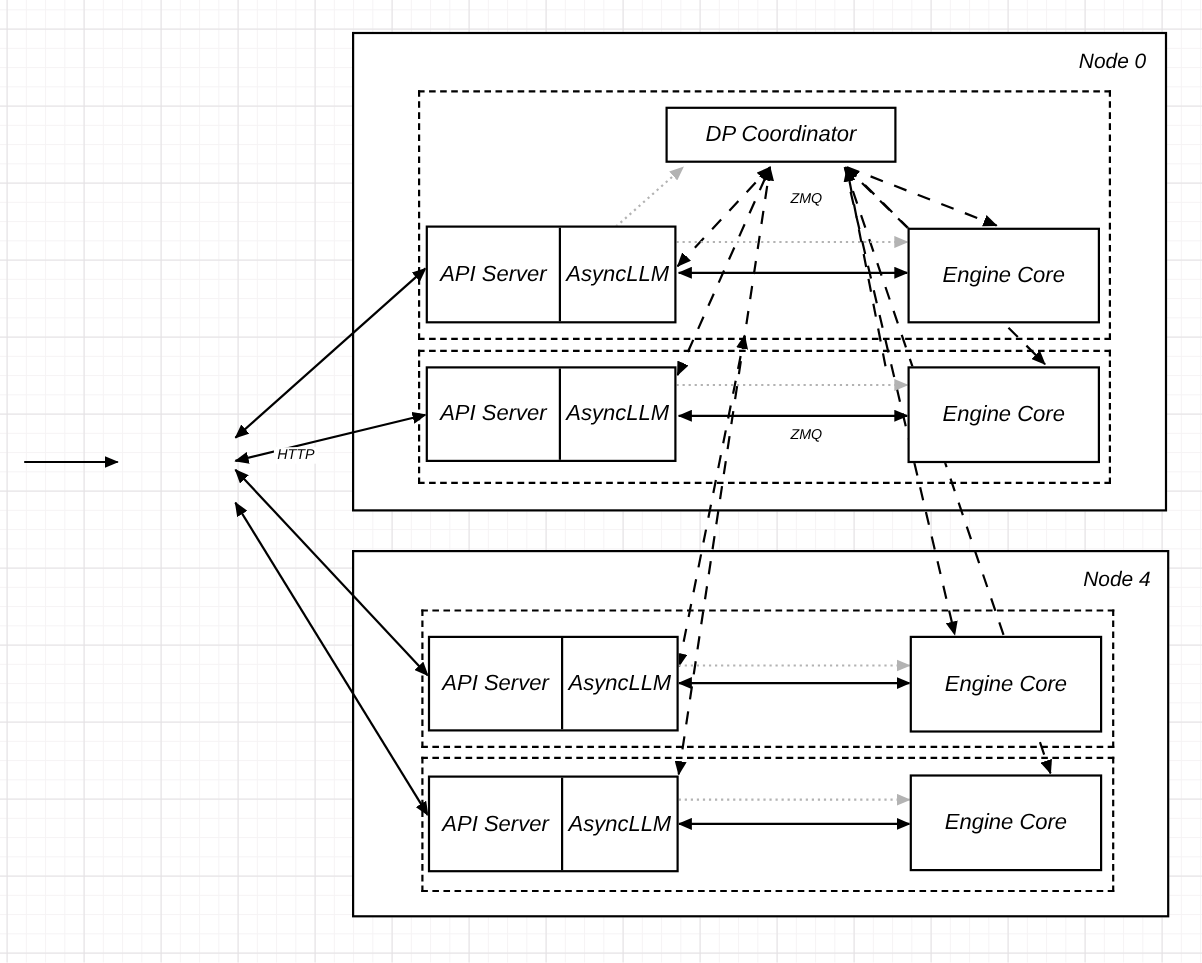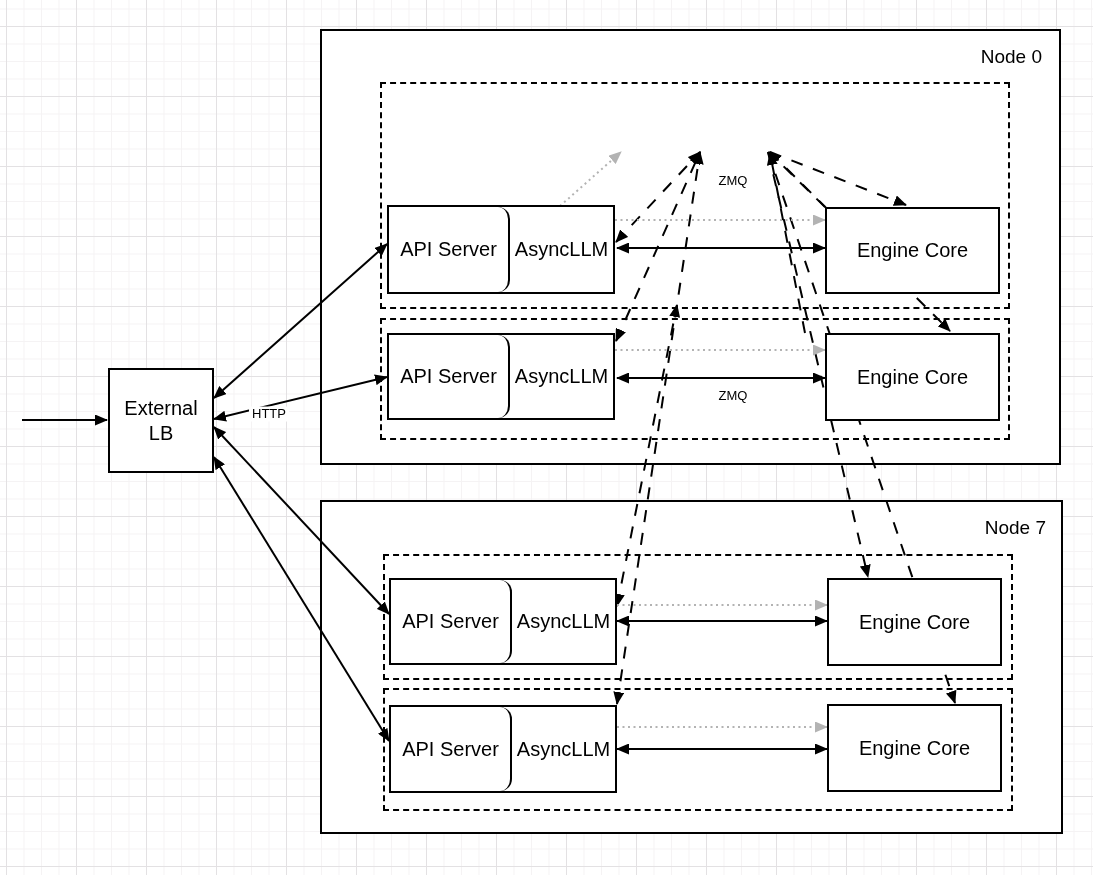--- a/index.html
+++ b/index.html
@@ -14,20 +14,21 @@
   .stage{
     position:relative; width:1093px; height:875px; overflow:hidden;
     background-color:var(--bg);
     background-image:
       linear-gradient(to right, var(--grid-major) 1px, transparent 1px),
       linear-gradient(to bottom, var(--grid-major) 1px, transparent 1px),
       linear-gradient(to right, var(--grid-minor) 1px, transparent 1px),
       linear-gradient(to bottom, var(--grid-minor) 1px, transparent 1px);
     background-size:70px 100%, 100% 70px, 17.5px 100%, 100% 17.5px;
     background-position:6px 0, 0 26px, 6px 0, 0 8.5px;
+    font-style:italic;
   }
   .layer{position:absolute; inset:0;}
   .node{
     position:absolute; background:var(--bg); border:2px solid var(--stroke);
     box-sizing:border-box;
   }
   .node-label{
     position:absolute; font-size:19px; line-height:1; white-space:nowrap;
   }
   .replica{
@@ -38,21 +39,21 @@
   .box{
     position:absolute; background:var(--bg); border:2px solid var(--stroke);
     box-sizing:border-box; display:flex; align-items:center; justify-content:center;
     font-size:20px; text-align:center; line-height:1.25;
   }
   .pair{padding:0; justify-content:stretch; align-items:stretch; display:flex;}
   .cell{
     display:flex; align-items:center; justify-content:center; box-sizing:border-box;
     font-size:20px;
   }
-  .cell-left{border-right:2px solid var(--stroke);border-radius:12px;}
+  .cell-left{border-right:2px solid var(--stroke);}
   .edge-label{
     position:absolute; transform:translate(-50%,-50%);
     background:var(--bg); padding:0 3px; font-size:13px; line-height:1.15; white-space:nowrap;
   }
   .line-s{stroke:var(--stroke); stroke-width:2; fill:none;}
   .line-d{stroke:var(--stroke); stroke-width:2; fill:none; stroke-dasharray:12 11;}
   .line-g{stroke:var(--muted); stroke-width:2; fill:none; stroke-dasharray:2 3.5;}
 </style>
 </head>
 <body>
@@ -61,21 +62,21 @@
 
   <div class="layer">
 
     <div class="node" style="left:320px;top:29px;width:741px;height:436px;">
       <div class="node-label" style="top:16px;right:17px;">Node 0</div>
       <div class="replica" style="left:58px;top:51px;width:630px;height:227px;"></div>
       <div class="replica" style="left:58px;top:287px;width:630px;height:122px;"></div>
     </div>
 
     <div class="node" style="left:320px;top:500px;width:743px;height:334px;">
-      <div class="node-label" style="top:16px;right:15px;">Node 7</div>
+      <div class="node-label" style="top:16px;right:15px;">Node 4</div>
       <div class="replica" style="left:61px;top:52px;width:630px;height:126px;"></div>
       <div class="replica" style="left:61px;top:186px;width:630px;height:123px;"></div>
     </div>
   </div>
 
   <svg class="edges" width="1093" height="875" viewBox="0 0 1093 875">
     <defs>
       <marker id="ab" viewBox="0 0 13 11" refX="12" refY="5.5" markerWidth="13" markerHeight="11" orient="auto" markerUnits="userSpaceOnUse">
         <path d="M0,0 L13,5.5 L0,11 Z" fill="#000000"></path>
       </marker>
@@ -110,24 +111,24 @@
 
     <line class="line-g" x1="560" y1="206" x2="621" y2="152" marker-end="url(#ag)"></line>
     <line class="line-g" x1="615" y1="220" x2="825" y2="220" marker-end="url(#ag)"></line>
     <line class="line-g" x1="615" y1="350" x2="825" y2="350" marker-end="url(#ag)"></line>
     <line class="line-g" x1="617" y1="605" x2="827" y2="605" marker-end="url(#ag)"></line>
     <line class="line-g" x1="617" y1="727" x2="827" y2="727" marker-end="url(#ag)"></line>
   </svg>
 
   <div class="layer">
 
-    <div class="box" style="left:108px;top:368px;width:106px;height:105px;padding:0 10px;">
-      <span>External LB</span>
+
+    <div class="box" style="left:605px;top:97px;width:210px;height:51px;">
+      <span>DP Coordinator</span>
     </div>
-
 
     <div class="box pair" style="left:387px;top:205px;width:228px;height:89px;">
       <div class="cell cell-left" style="width:121px;">API Server</div>
       <div class="cell" style="flex:1;">AsyncLLM</div>
     </div>
     <div class="box" style="left:825px;top:207px;width:175px;height:87px;">
       <span>Engine Core</span>
     </div>
 
     <div class="box pair" style="left:387px;top:333px;width:228px;height:87px;">

